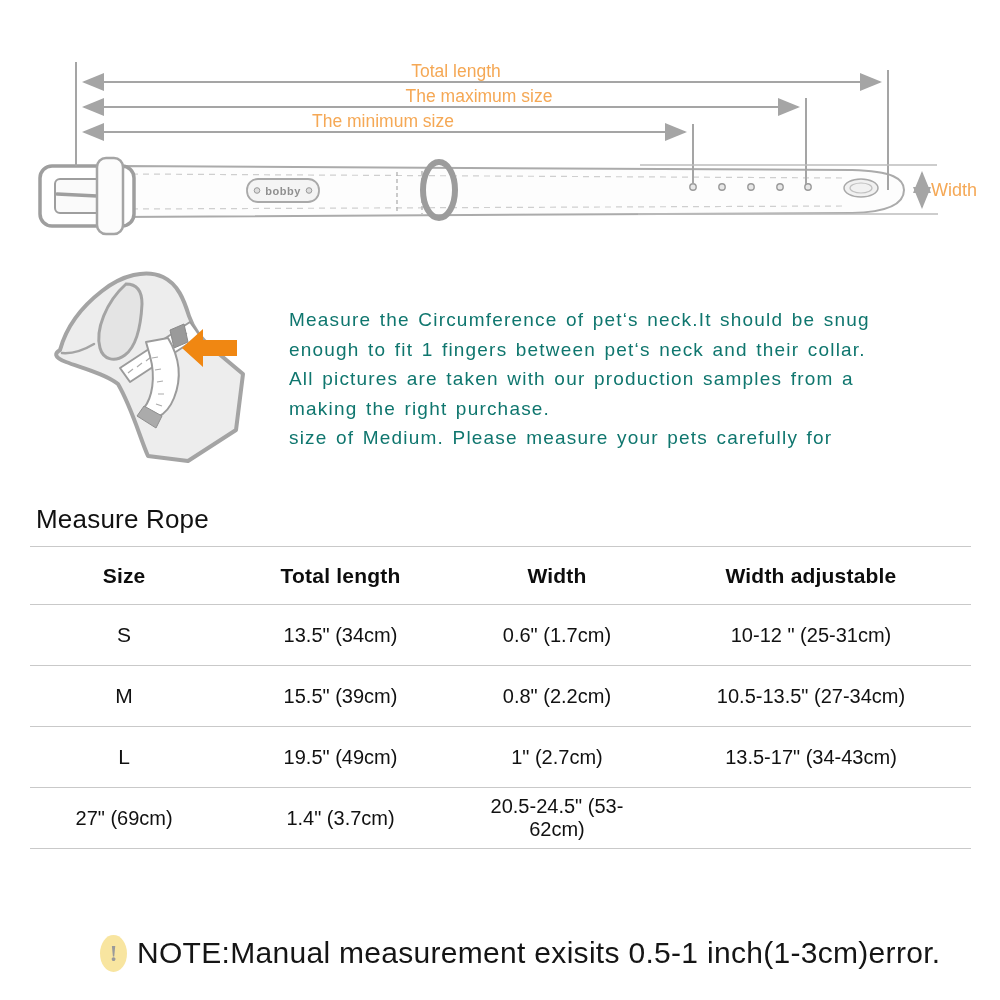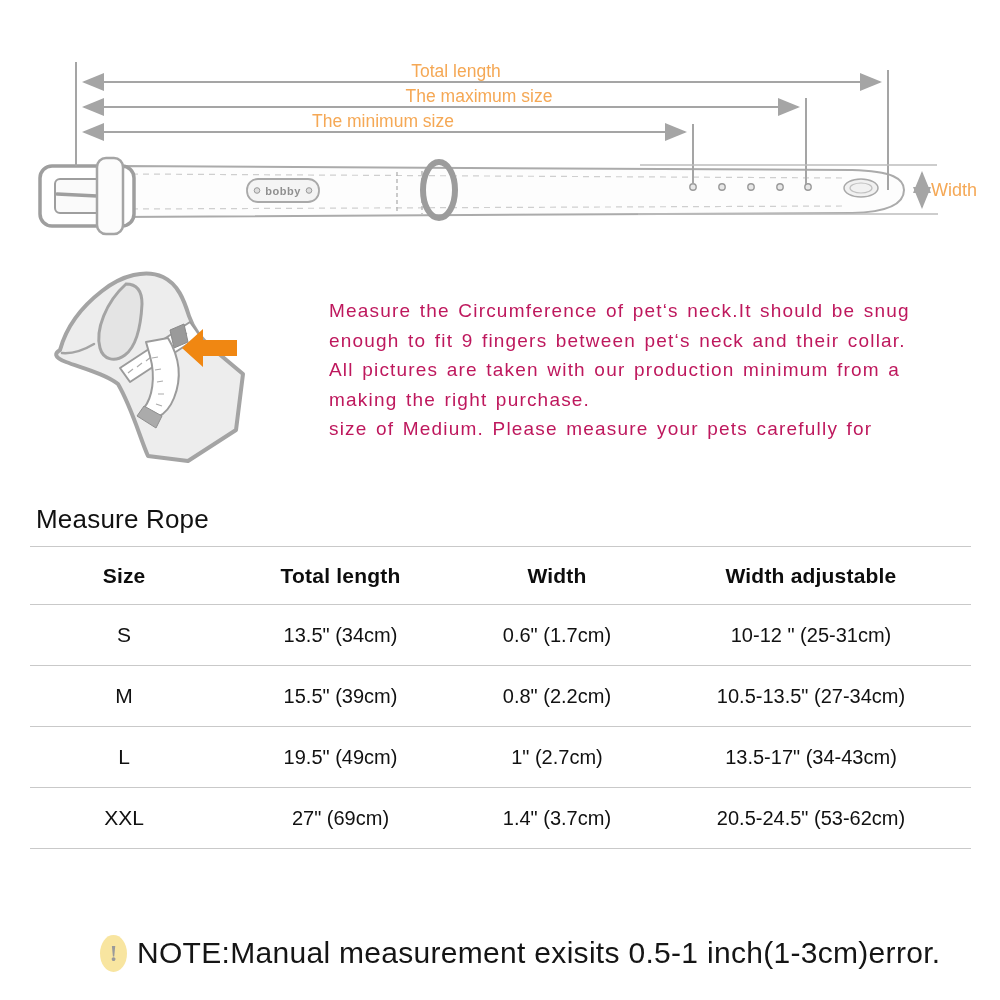--- a/index.html
+++ b/index.html
@@ -14,22 +14,22 @@
   #collar-svg{position:absolute;left:0;top:0;}
   .dim-label{fill:#F5A855;font-size:17.5px;font-family:"Liberation Sans",sans-serif;}
   .dim-label-width{fill:#F5A855;font-size:18px;font-family:"Liberation Sans",sans-serif;}
   .brand-text{fill:#8f8f8f;font-size:11px;font-weight:bold;letter-spacing:.5px;font-family:"Liberation Sans",sans-serif;}
 
   
   #dog-svg{position:absolute;left:40px;top:258px;}
 
   
   .instructions{
-    position:absolute;left:289px;top:296px;width:660px;
-    font-size:19px;line-height:29.6px;letter-spacing:1.2px;word-spacing:2px;color:#be185d;margin-left:40px;
+    position:absolute;left:289px;top:305px;width:660px;
+    font-size:19px;line-height:29.6px;letter-spacing:1.2px;word-spacing:2px;color:#0f766e;
   }
 
   
   .table-title{
     position:absolute;left:36px;top:504px;
     font-size:26px;letter-spacing:.2px;color:#111;
   }
   .size-table{
     position:absolute;left:30px;top:546px;width:941px;
   }
@@ -158,22 +158,22 @@
     <path d="M 112 100 l 6 -1 M 115 112 l 6 -1 M 117 124 l 6 -1 M 118 136 l 6 0 M 116 146 l 6 2 M 112 153 l 5 3" stroke="#ababab" stroke-width="1.2" fill="none"></path>
 
     <path d="M 104 148 L 122 158 L 116 170 L 97 158 Z" fill="#ababab" stroke="#8f8f8f" stroke-width="1"></path>
   </g>
 
   <path d="M 142 90 L 163 71 L 163 82 L 197 82 L 197 98 L 163 98 L 163 109 Z" fill="#F08712"></path>
 </svg>
 
 <div class="instructions">
   <div>Measure the Circumference of pet‘s neck.It should be snug</div>
-  <div>enough to fit 9 fingers between pet‘s neck and their collar.</div>
-  <div>All pictures are taken with our production minimum from a</div>
+  <div>enough to fit 1 fingers between pet‘s neck and their collar.</div>
+  <div>All pictures are taken with our production samples from a</div>
   <div>making the right purchase.</div>
   <div>size of Medium. Please measure your pets carefully for</div>
 </div>
 
 <div class="table-title">Measure Rope</div>
 
 <div class="size-table">
   <div class="t-row header">
     <div class="t-cell">Size</div>
     <div class="t-cell">Total length</div>
@@ -193,21 +193,20 @@
     <div class="t-cell">0.8" (2.2cm)</div>
     <div class="t-cell">10.5-13.5" (27-34cm)</div>
   </div>
   <div class="t-row data">
     <div class="t-cell size-col">L</div>
     <div class="t-cell">19.5" (49cm)</div>
     <div class="t-cell">1" (2.7cm)</div>
     <div class="t-cell">13.5-17" (34-43cm)</div>
   </div>
   <div class="t-row data">
-    <div class="t-cell size-col">XXL</div>
     <div class="t-cell">27" (69cm)</div>
     <div class="t-cell">1.4" (3.7cm)</div>
     <div class="t-cell">20.5-24.5" (53-62cm)</div>
   </div>
 </div>
 
 <div class="note-icon">
   <span>!</span>
 </div>
 <div class="note-text">NOTE:Manual measurement exisits 0.5-1 inch(1-3cm)error.</div>

